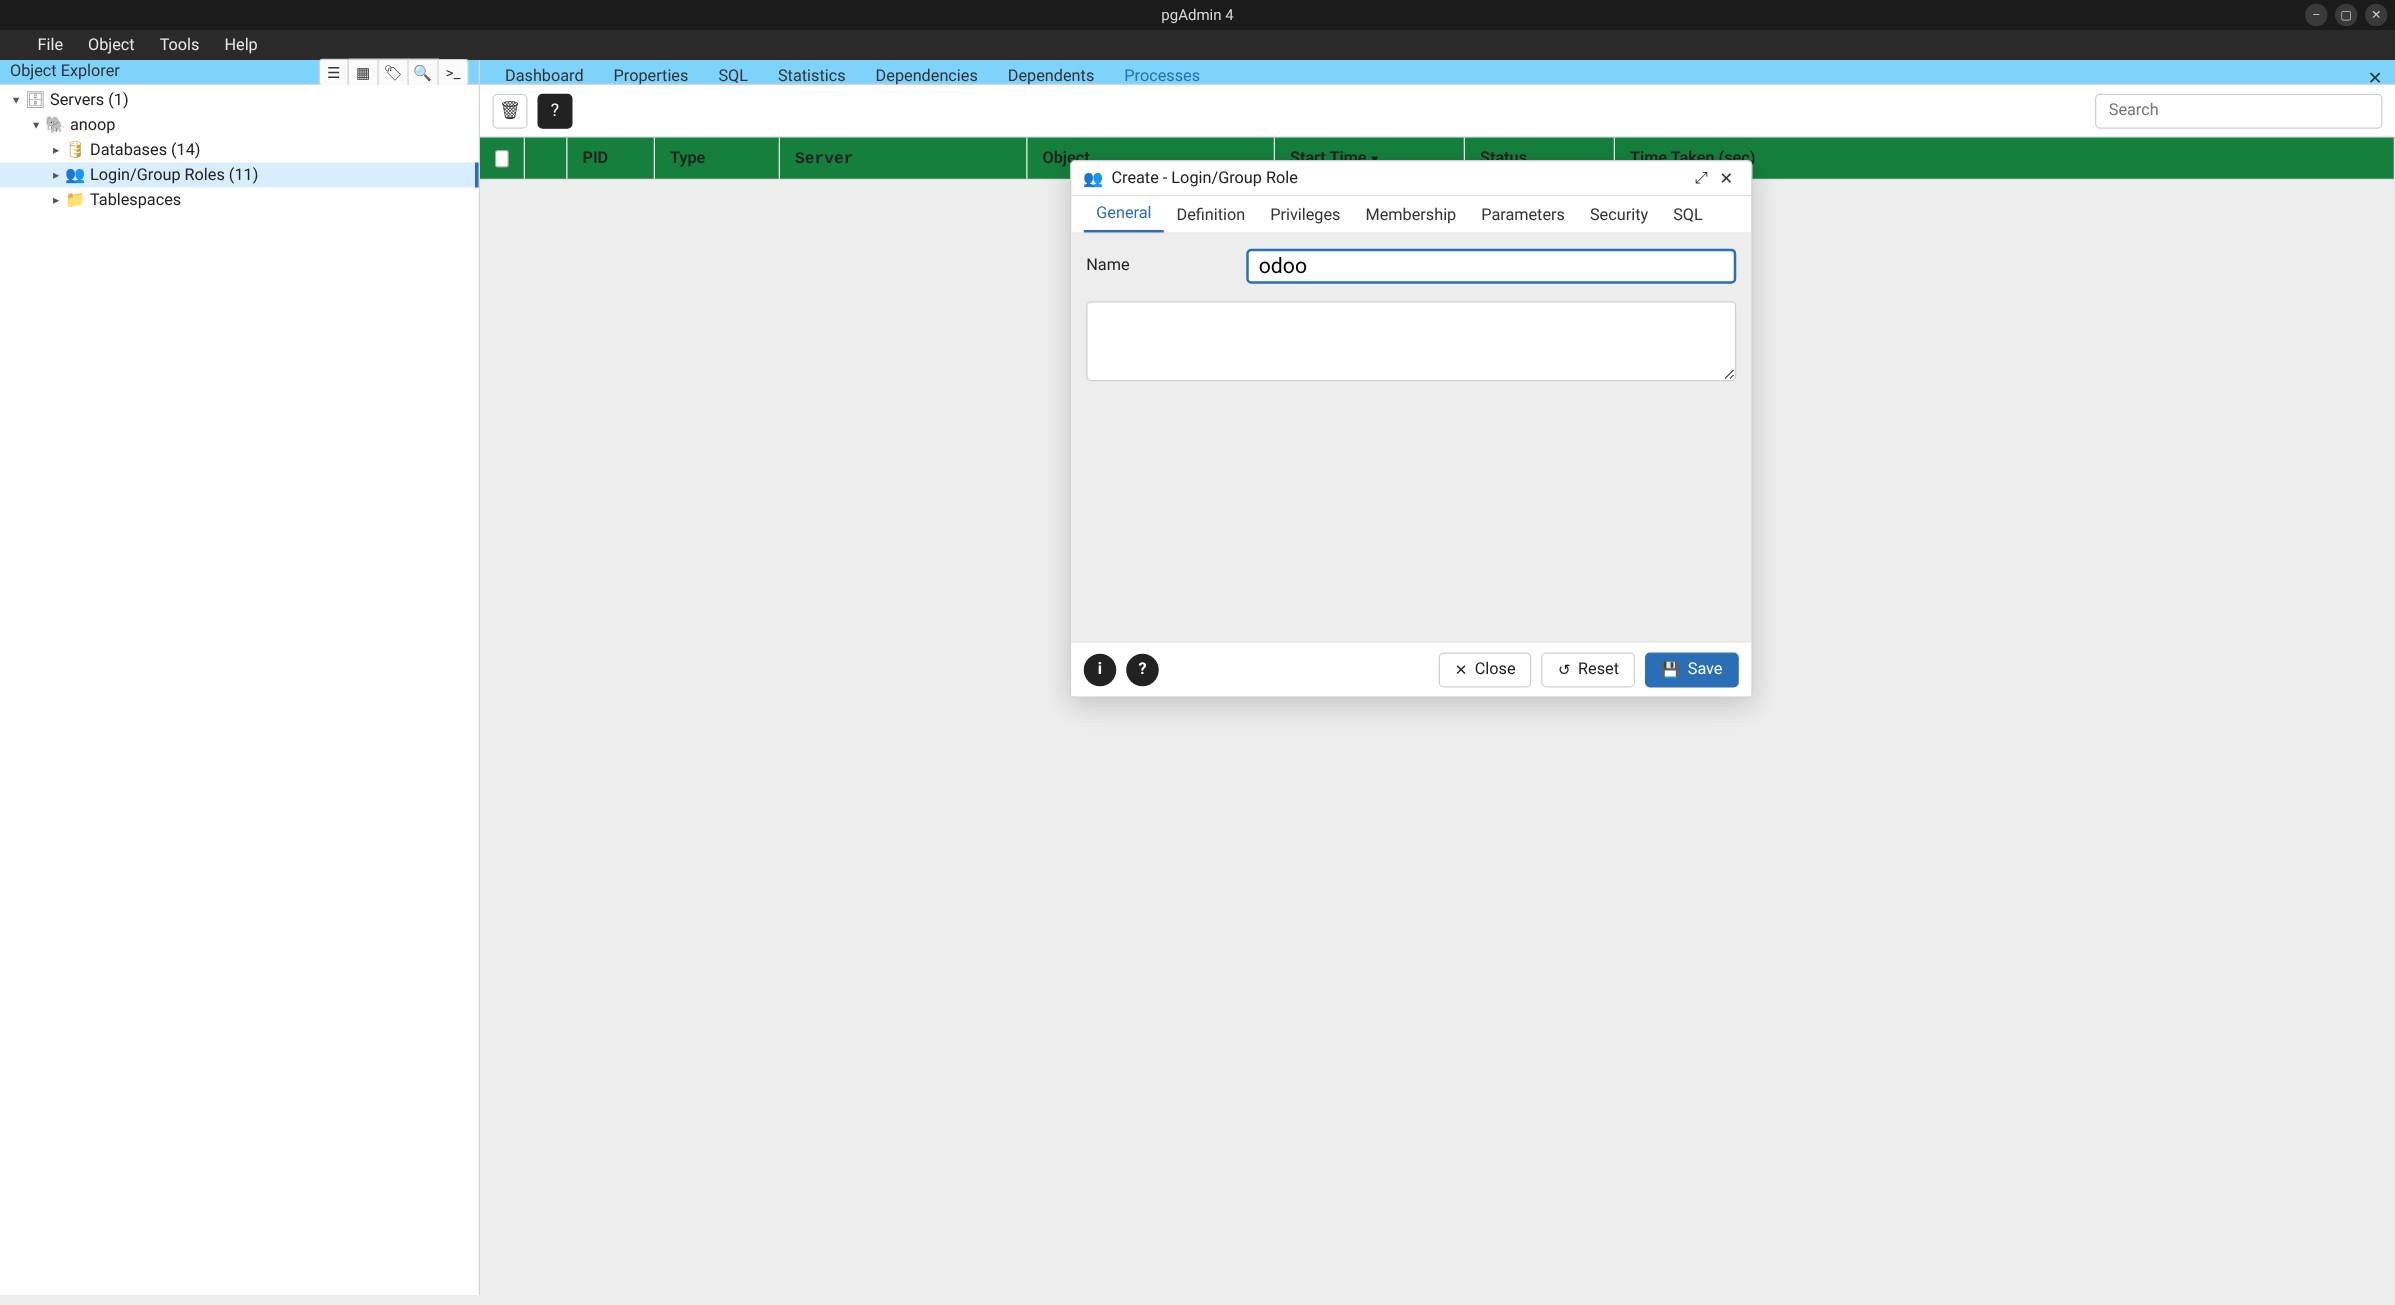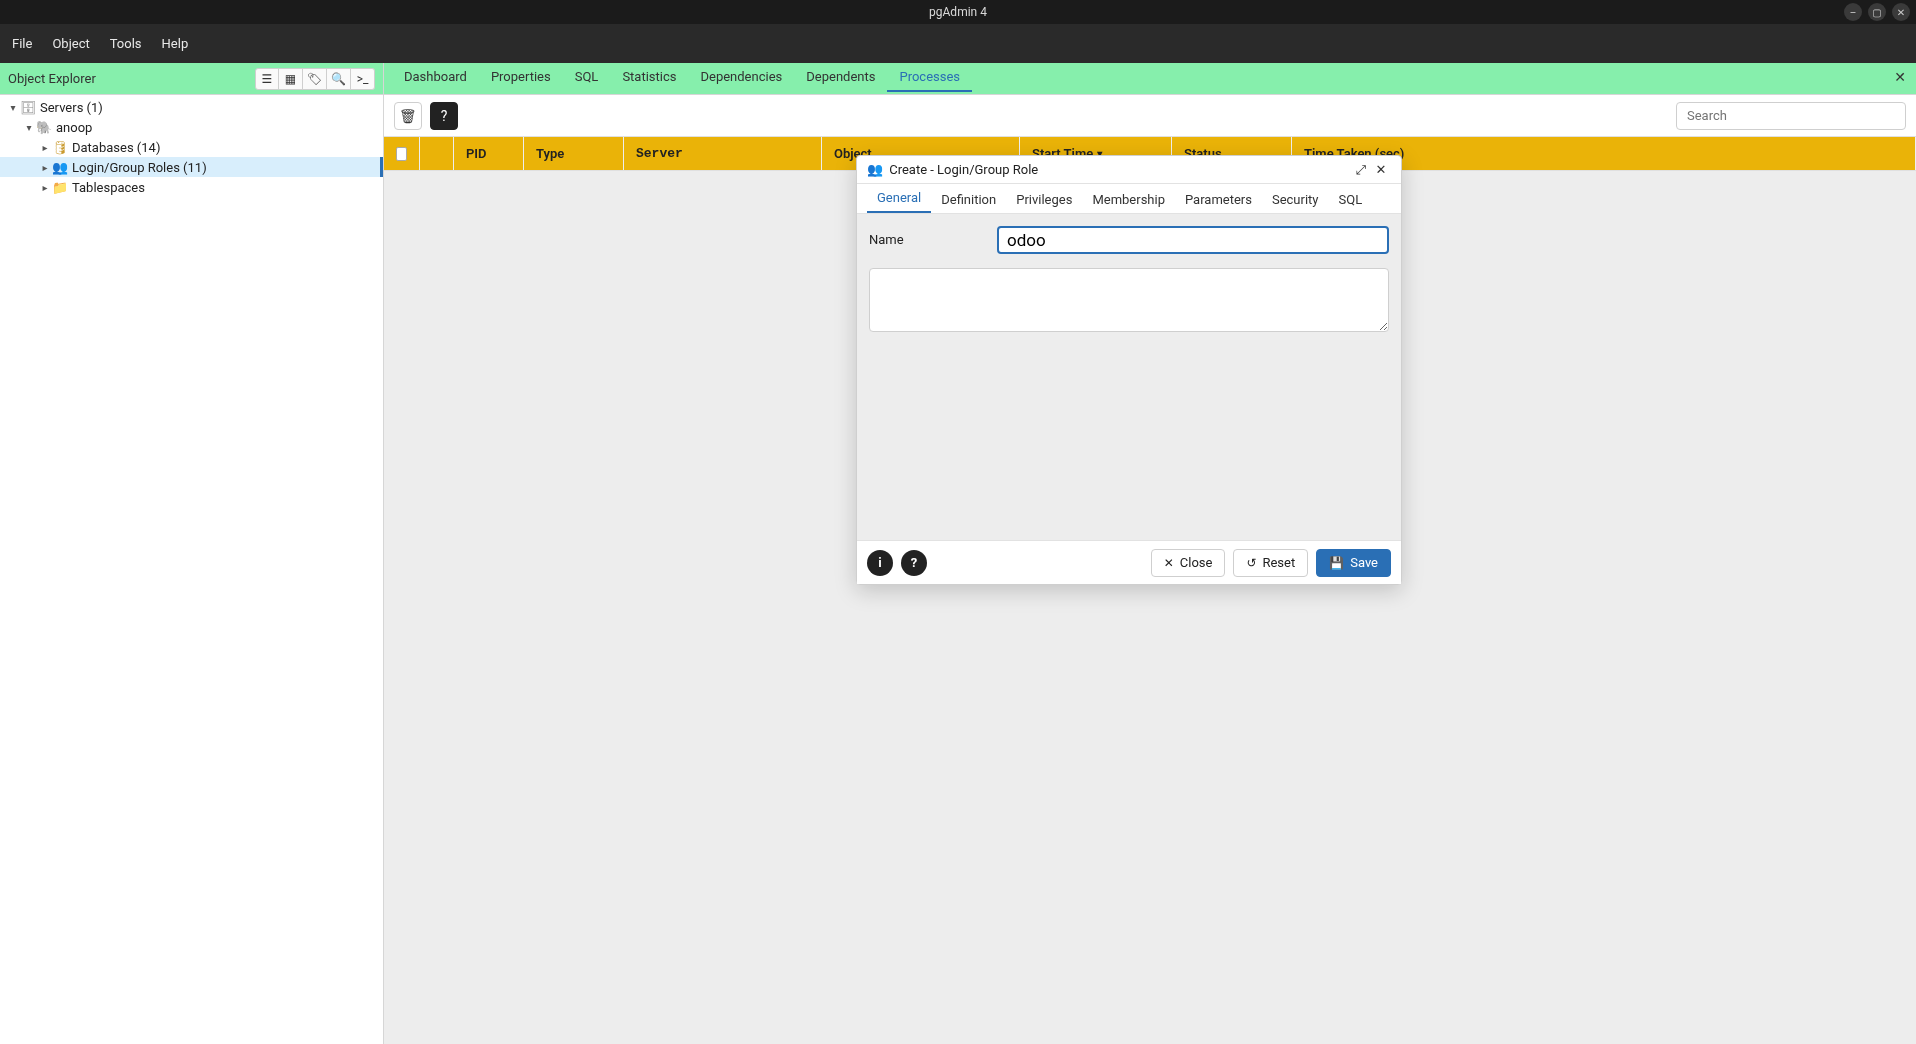--- a/index.html
+++ b/index.html
@@ -4,25 +4,25 @@
 <style>
 * { margin: 0; padding: 0; box-sizing: border-box; font-family: -apple-system, BlinkMacSystemFont, "Segoe UI", Roboto, "Helvetica Neue", Arial, sans-serif; }
 html, body { width: 100%; height: 100%; overflow: hidden; background: #ededed; }
 
 
 .titlebar { height: 24px; background: #1b1b1b; color: #d9d9d9; display: flex; align-items: center; justify-content: center; position: relative; font-size: 12px; }
 .titlebar .wincontrols { position: absolute; right: 6px; top: 3px; display: flex; gap: 6px; }
 .titlebar .winbtn { width: 18px; height: 18px; border-radius: 50%; background: #3a3a3a; color: #ccc; display: flex; align-items: center; justify-content: center; font-size: 10px; cursor: pointer; }
 
 
-.menubar { height: 39px; background: #2a2a2a; color: #e8e8e8; display: flex; align-items: center; padding: 0 2px; font-size: 13px; }
+.menubar { height: 24px; background: #2a2a2a; color: #e8e8e8; display: flex; align-items: center; padding: 0 20px; font-size: 13px; }
 .menubar .menuitem { padding: 3px 10px; cursor: pointer; }
 
 
-.toolstrip { height: 32px; background: #86efac; border-bottom: 1px solid #d6d6d6; display: flex; align-items: stretch; }
+.toolstrip { height: 20px; background: #7dd3fc; border-bottom: 1px solid #d6d6d6; display: flex; align-items: stretch; }
 .explorer-header { width: 384px; display: flex; align-items: center; padding: 0 8px; font-size: 13px; color: #333; border-right: 1px solid #d6d6d6; justify-content: space-between; }
 .explorer-header .title { flex: 0 0 auto; }
 .explorer-tools { display: flex; gap: 0; }
 .explorer-tools .tbtn { width: 24px; height: 22px; border: 1px solid #cfcfcf; background: #fafafa; display: flex; align-items: center; justify-content: center; font-size: 12px; color: #333; cursor: pointer; }
 .explorer-tools .tbtn + .tbtn { border-left: none; }
 .explorer-tools .tbtn:first-child { border-radius: 3px 0 0 3px; }
 .explorer-tools .tbtn:last-child { border-radius: 0 3px 3px 0; }
 
 .tabstrip { flex: 1; display: flex; align-items: flex-start; padding-left: 8px; position: relative; }
 .tabstrip .tab { padding: 6px 12px; font-size: 13px; color: #333; cursor: pointer; }
@@ -49,21 +49,21 @@
 
 
 .content { flex: 1; background: #ededed; display: flex; flex-direction: column; position: relative; }
 .content-toolbar { height: 42px; background: #fff; border-bottom: 1px solid #e0e0e0; display: flex; align-items: center; padding: 0 10px; gap: 8px; }
 .iconbtn { width: 28px; height: 28px; border: 1px solid #cfcfcf; border-radius: 4px; background: #fff; display: flex; align-items: center; justify-content: center; font-size: 14px; color: #333; cursor: pointer; }
 .iconbtn.dark { background: #222; color: #fff; border-color: #222; }
 .content-toolbar .spacer { flex: 1; }
 .searchbox { width: 230px; height: 28px; border: 1px solid #cfcfcf; border-radius: 4px; padding: 0 10px; font-size: 13px; }
 
 
-.tableheader { height: 34px; background: #eab308; border-bottom: 1px solid #e0e0e0; display: flex; align-items: center; font-size: 13px; font-weight: 600; color: #222; }
+.tableheader { height: 34px; background: #15803d; border-bottom: 1px solid #e0e0e0; display: flex; align-items: center; font-size: 13px; font-weight: 600; color: #222; }
 .tableheader .cell { padding: 0 12px; border-right: 1px solid #eee; height: 100%; display: flex; align-items: center; }
 .th-check { width: 36px; justify-content: center; }
 .th-spacer { width: 34px; }
 .th-pid { width: 70px; }
 .th-type { width: 100px; }
 .th-server { width: 198px; font-family: Liberation Mono, monospace; }
 .th-object { width: 198px; }
 .th-start { width: 152px; }
 .th-status { width: 120px; }
 .th-timetaken { flex: 1; border-right: none; }

